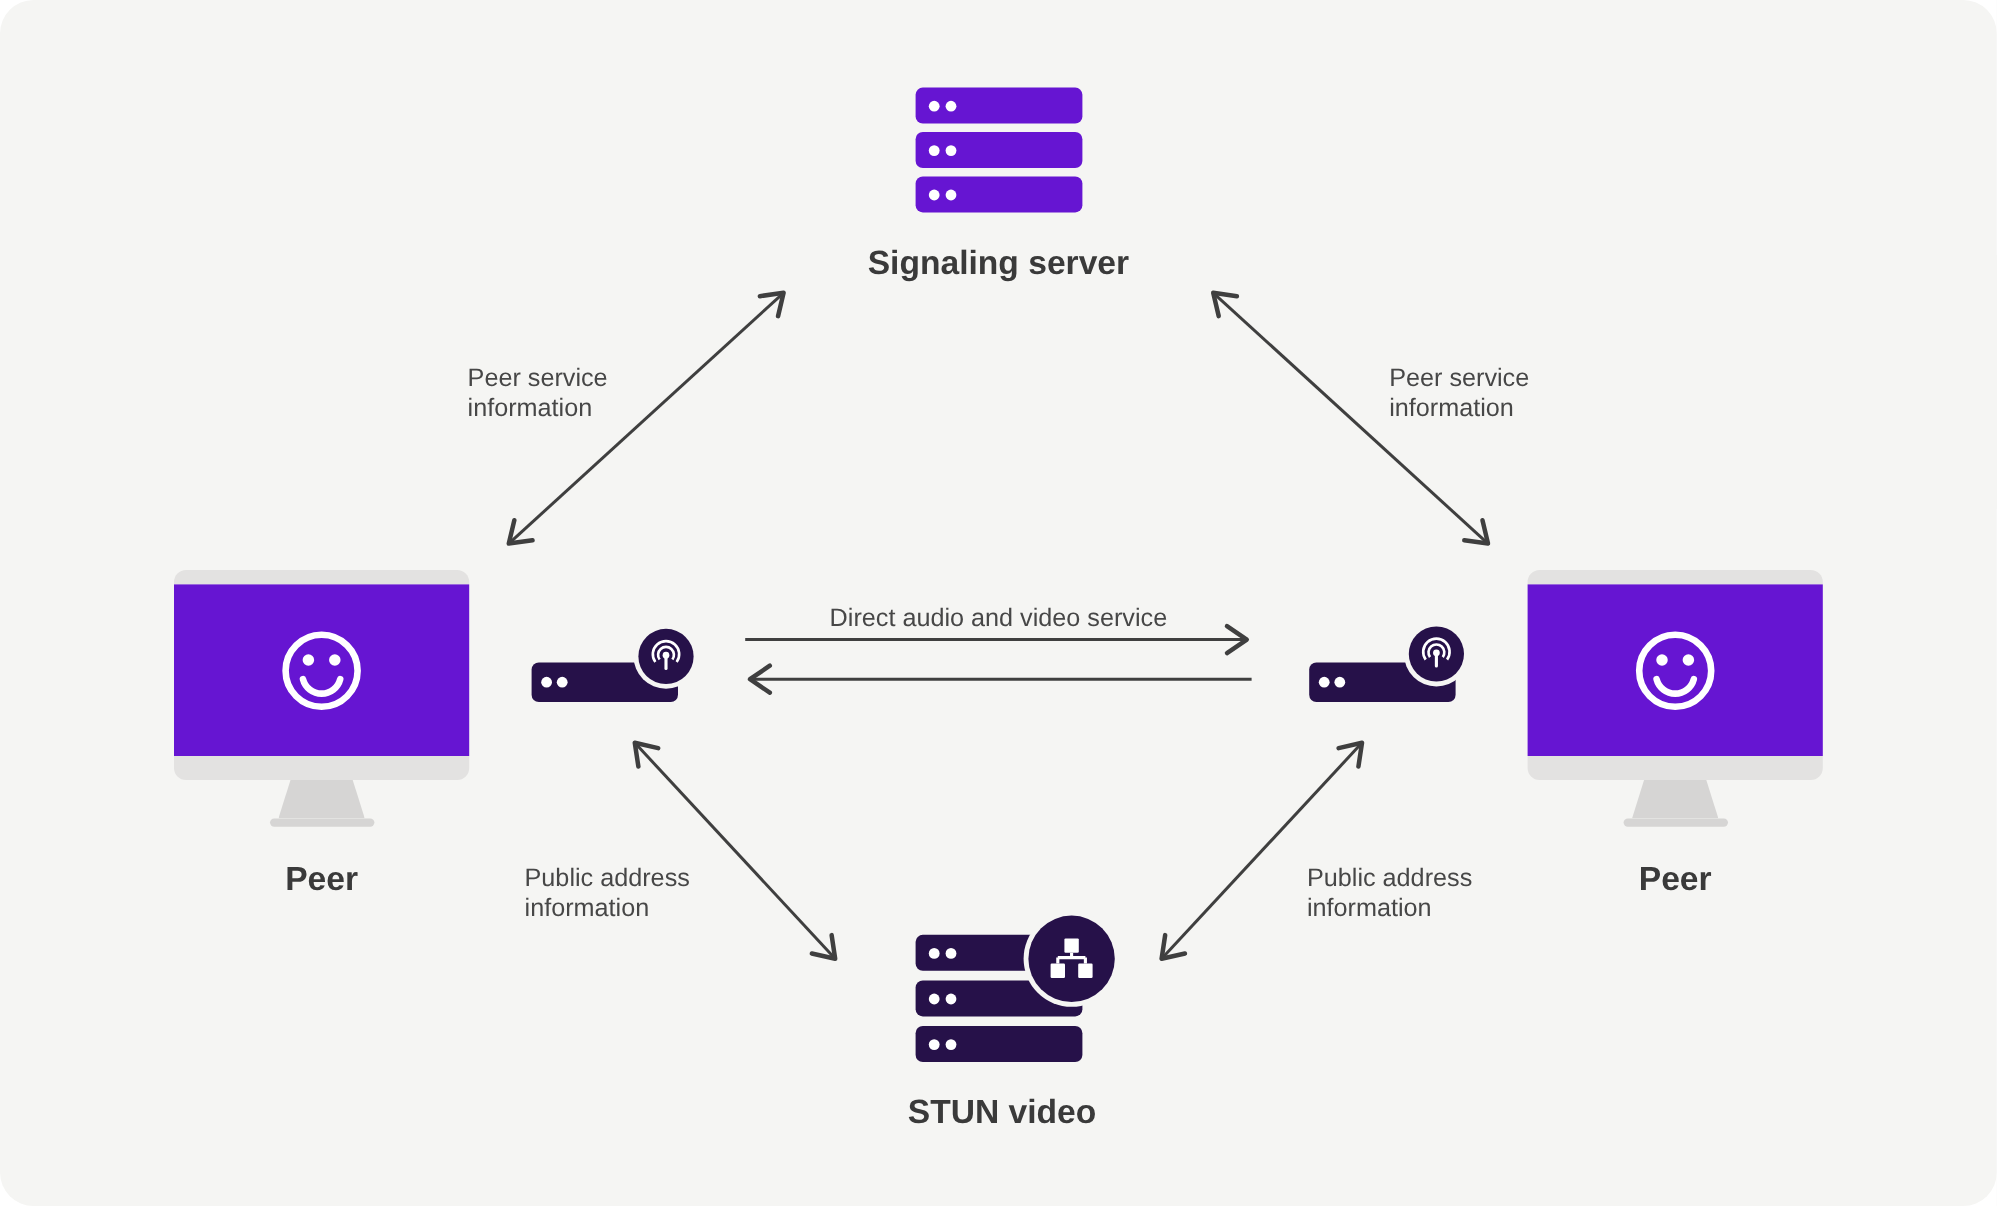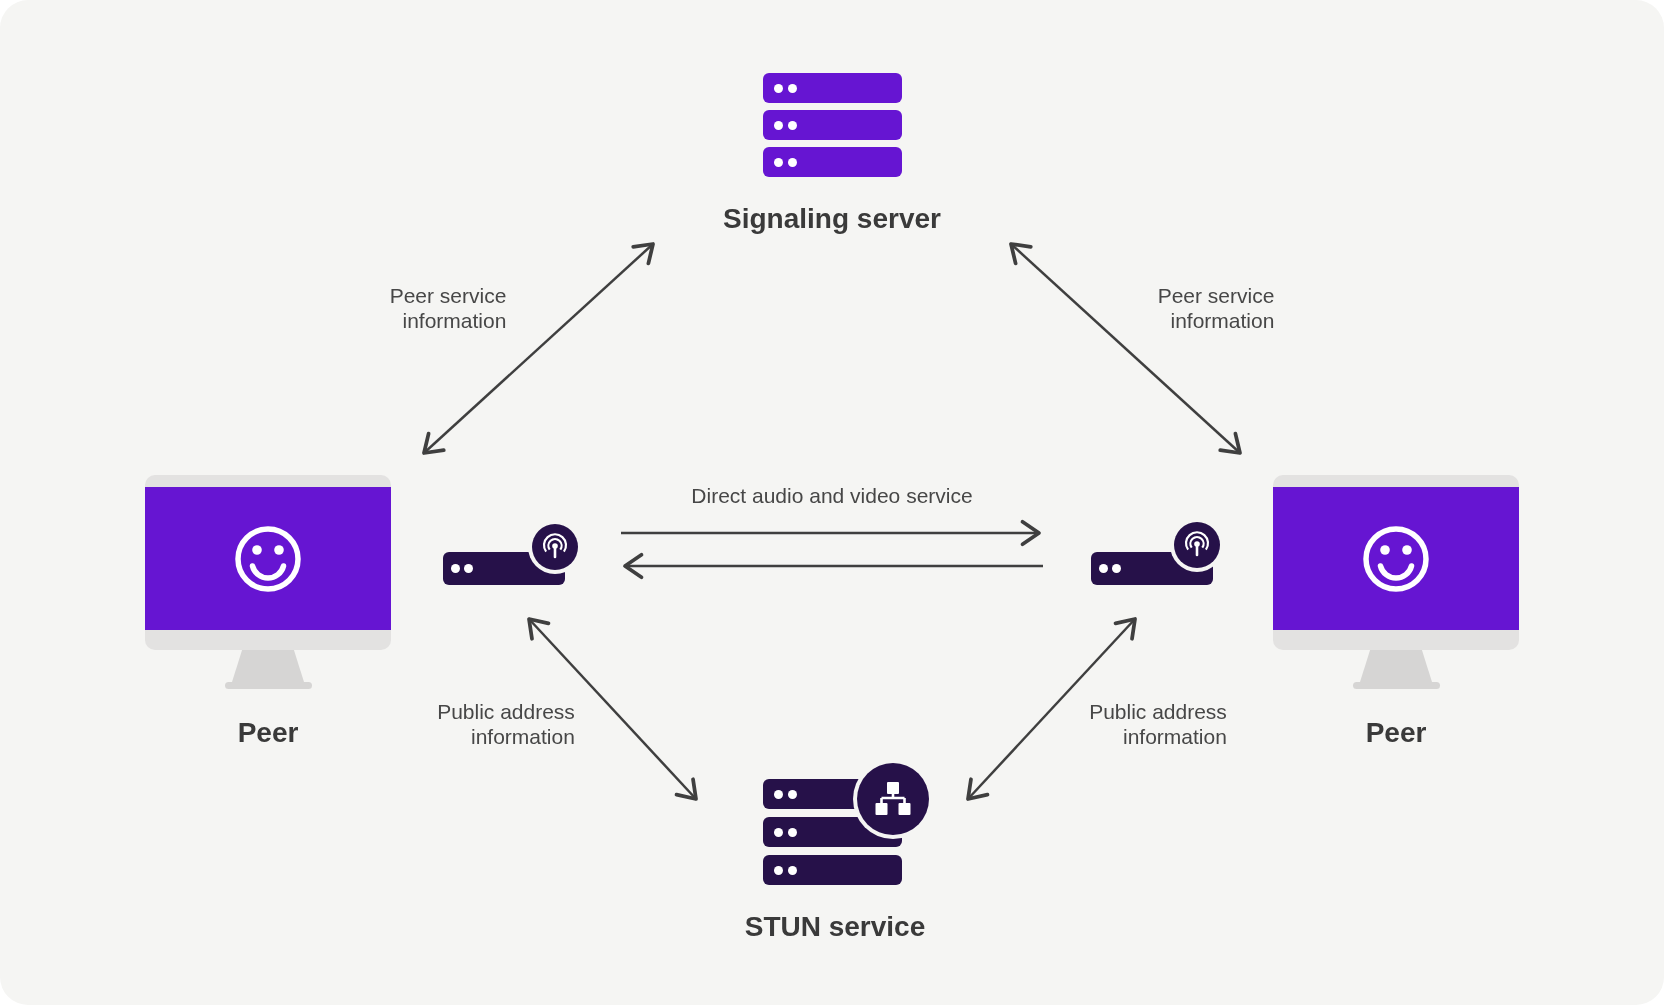--- a/index.html
+++ b/index.html
@@ -24,22 +24,23 @@
     transform: translateX(-50%);
     font-size: 28px; font-weight: bold;
     color: var(--text-dark, #3A3A3A);
     white-space: nowrap; text-align: center;
   }
   .edge-label {
     position: absolute;
     transform: translate(-50%, -50%);
     font-size: 21px; font-weight: normal;
     color: var(--text-mid, #474747);
-    white-space: pre-line; text-align: right;
+    white-space: pre-line; text-align: left;
     line-height: 25px;
+    margin-top: 20px;
   }
 
   
   .server-stack { position: absolute; display: flex; flex-direction: column; }
   .server-row {
     width: 139px; height: 30px;
     border-radius: 6px;
     display: flex; align-items: center;
     padding-left: 11px; gap: 5px;
   }
@@ -184,21 +185,21 @@
     </div>
   </div>
   <div class="badge big" style="left:857px; top:763px;">
     <svg width="44" height="44" viewBox="-22 -22 44 44">
       <path d="M 0 -5 V -1 M -11.5 -1 H 11.5 M -11.5 -1 V 4 M 11.5 -1 V 4" fill="none" stroke="#ffffff" stroke-width="2.6"></path>
       <rect x="-6" y="-17" width="12" height="12" rx="1" fill="#ffffff"></rect>
       <rect x="-17.5" y="4" width="12" height="12" rx="1" fill="#ffffff"></rect>
       <rect x="5.5" y="4" width="12" height="12" rx="1" fill="#ffffff"></rect>
     </svg>
   </div>
-  <div class="node-label" style="left:835px; top:911px;">STUN service</div>
+  <div class="node-label" style="left:835px; top:911px;">STUN video</div>
 
   <div class="edge-label" style="left:448px; top:308px;">Peer service
 information</div>
   <div class="edge-label" style="left:1216px; top:308px;">Peer service
 information</div>
   <div class="edge-label" style="left:832px; top:495px;">Direct audio and video service</div>
   <div class="edge-label" style="left:506px; top:724px;">Public address
 information</div>
   <div class="edge-label" style="left:1158px; top:724px;">Public address
 information</div>

